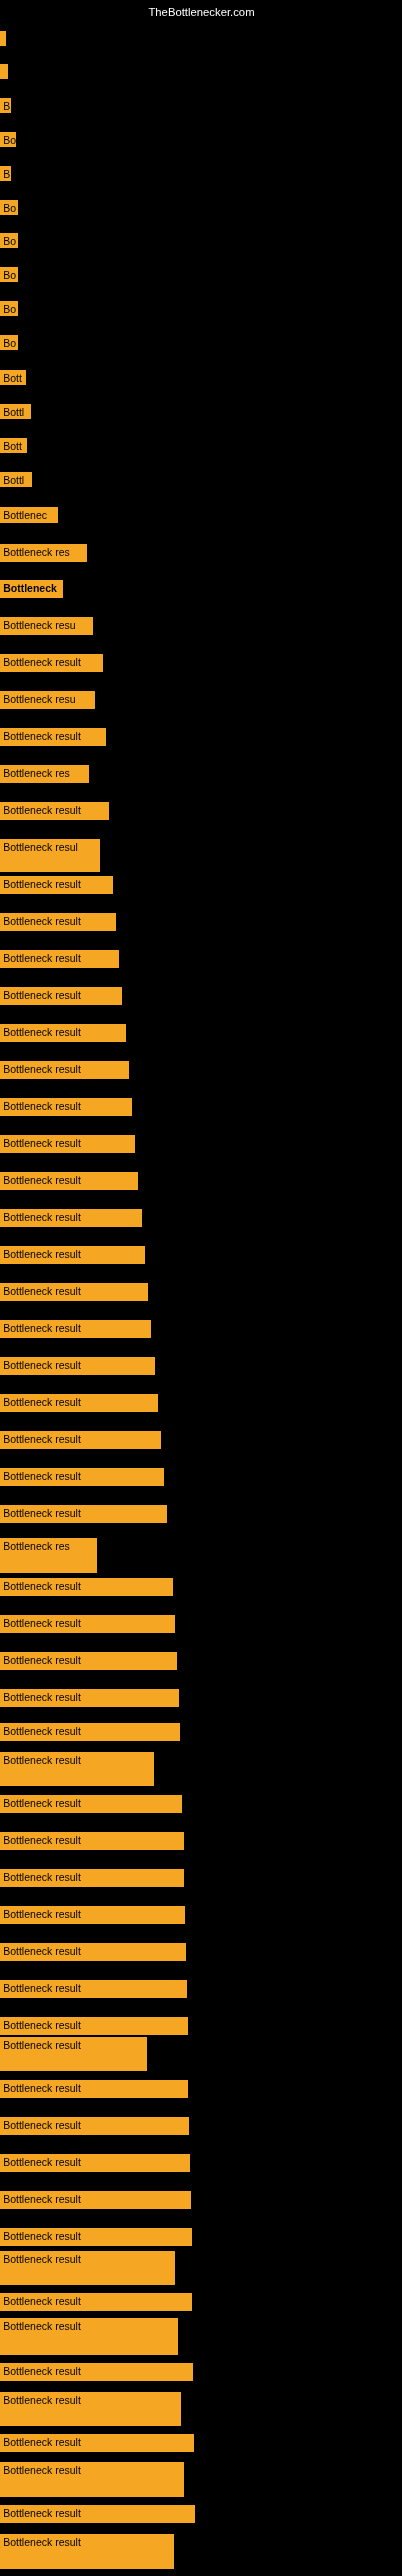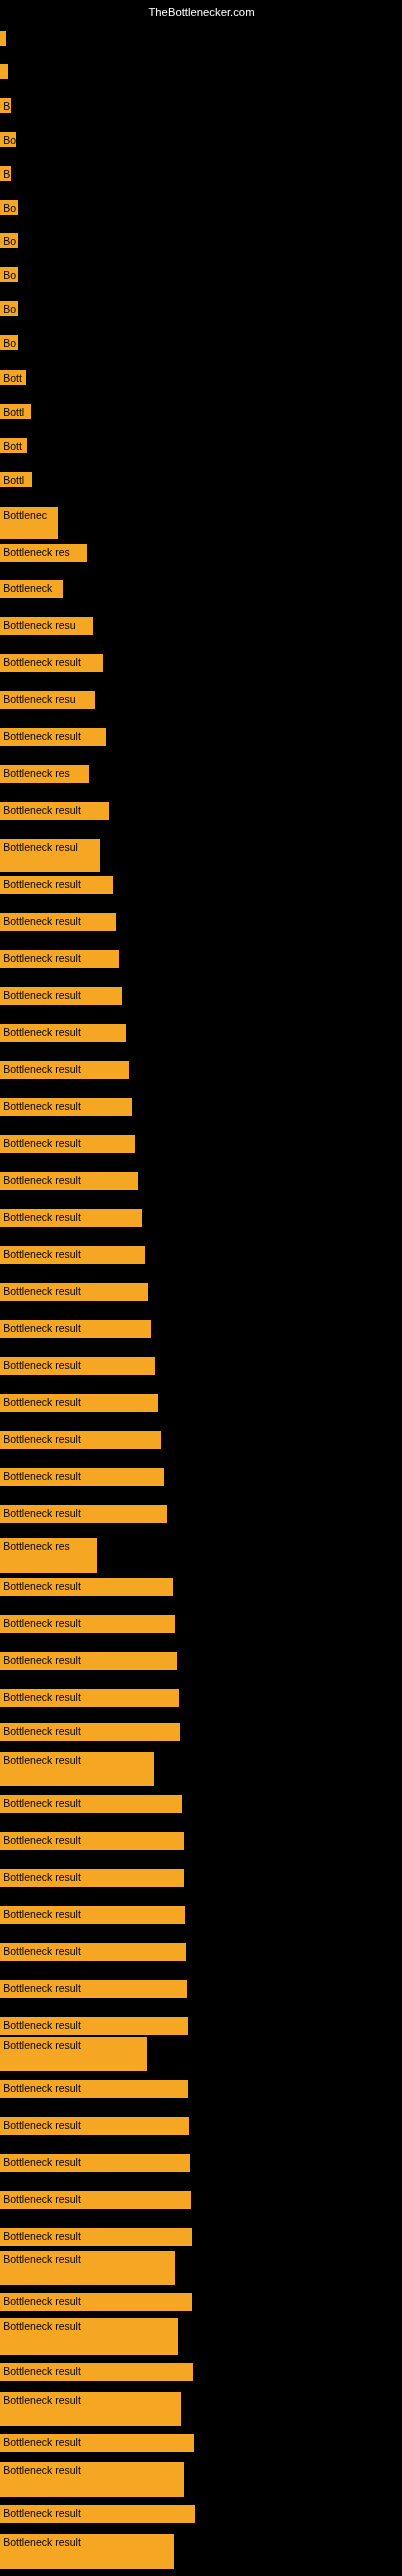--- a/index.html
+++ b/index.html
@@ -50,23 +50,23 @@
 <div class="bottleneck-item" style="top: 166px; width: 11.3px; height: 14.5px;">B</div>
 <div class="bottleneck-item" style="top: 200px; width: 17.7px; height: 14.5px;">Bo</div>
 <div class="bottleneck-item" style="top: 233px; width: 17.7px; height: 14.5px;">Bo</div>
 <div class="bottleneck-item" style="top: 267px; width: 17.7px; height: 14.5px;">Bo</div>
 <div class="bottleneck-item" style="top: 301px; width: 17.7px; height: 14.5px;">Bo</div>
 <div class="bottleneck-item" style="top: 335px; width: 17.7px; height: 14.5px;">Bo</div>
 <div class="bottleneck-item" style="top: 370px; width: 26px; height: 14.5px;">Bott</div>
 <div class="bottleneck-item" style="top: 404px; width: 31px; height: 14.5px;">Bottl</div>
 <div class="bottleneck-item" style="top: 438px; width: 27px; height: 14.5px;">Bott</div>
 <div class="bottleneck-item" style="top: 472px; width: 32px; height: 14.5px;">Bottl</div>
-<div class="bottleneck-item" style="top: 507px; width: 58px; height: 32px;">Bottlenec</div>
+<div class="bottleneck-item" style="top: 507px; width: 58px; height: 16px;">Bottlenec</div>
 <div class="bottleneck-item" style="top: 544px; width: 87px; height: 17.7px;">Bottleneck res</div>
-<div class="bottleneck-item" style="top: 580px; width: 63px; height: 17.7px;">Bottleneck</div>
+<div class="bottleneck-item" style="top: 580px; width: 63px; height: 17.7px; font-weight: bold;">Bottleneck</div>
 <div class="bottleneck-item" style="top: 617px; width: 93px; height: 17.7px;">Bottleneck resu</div>
 <div class="bottleneck-item" style="top: 654px; width: 103px; height: 17.7px;">Bottleneck result</div>
 <div class="bottleneck-item" style="top: 691px; width: 95px; height: 17.7px;">Bottleneck resu</div>
 <div class="bottleneck-item" style="top: 728px; width: 106px; height: 17.7px;">Bottleneck result</div>
 <div class="bottleneck-item" style="top: 765px; width: 89px; height: 17.7px;">Bottleneck res</div>
 <div class="bottleneck-item" style="top: 802px; width: 109px; height: 17.7px;">Bottleneck result</div>
 <div class="bottleneck-item" style="top: 839px; width: 100px; height: 33px;">Bottleneck resul</div>
 <div class="bottleneck-item" style="top: 876px; width: 113px; height: 17.7px;">Bottleneck result</div>
 <div class="bottleneck-item" style="top: 913px; width: 116px; height: 17.7px;">Bottleneck result</div>
 <div class="bottleneck-item" style="top: 950px; width: 119px; height: 17.7px;">Bottleneck result</div>

